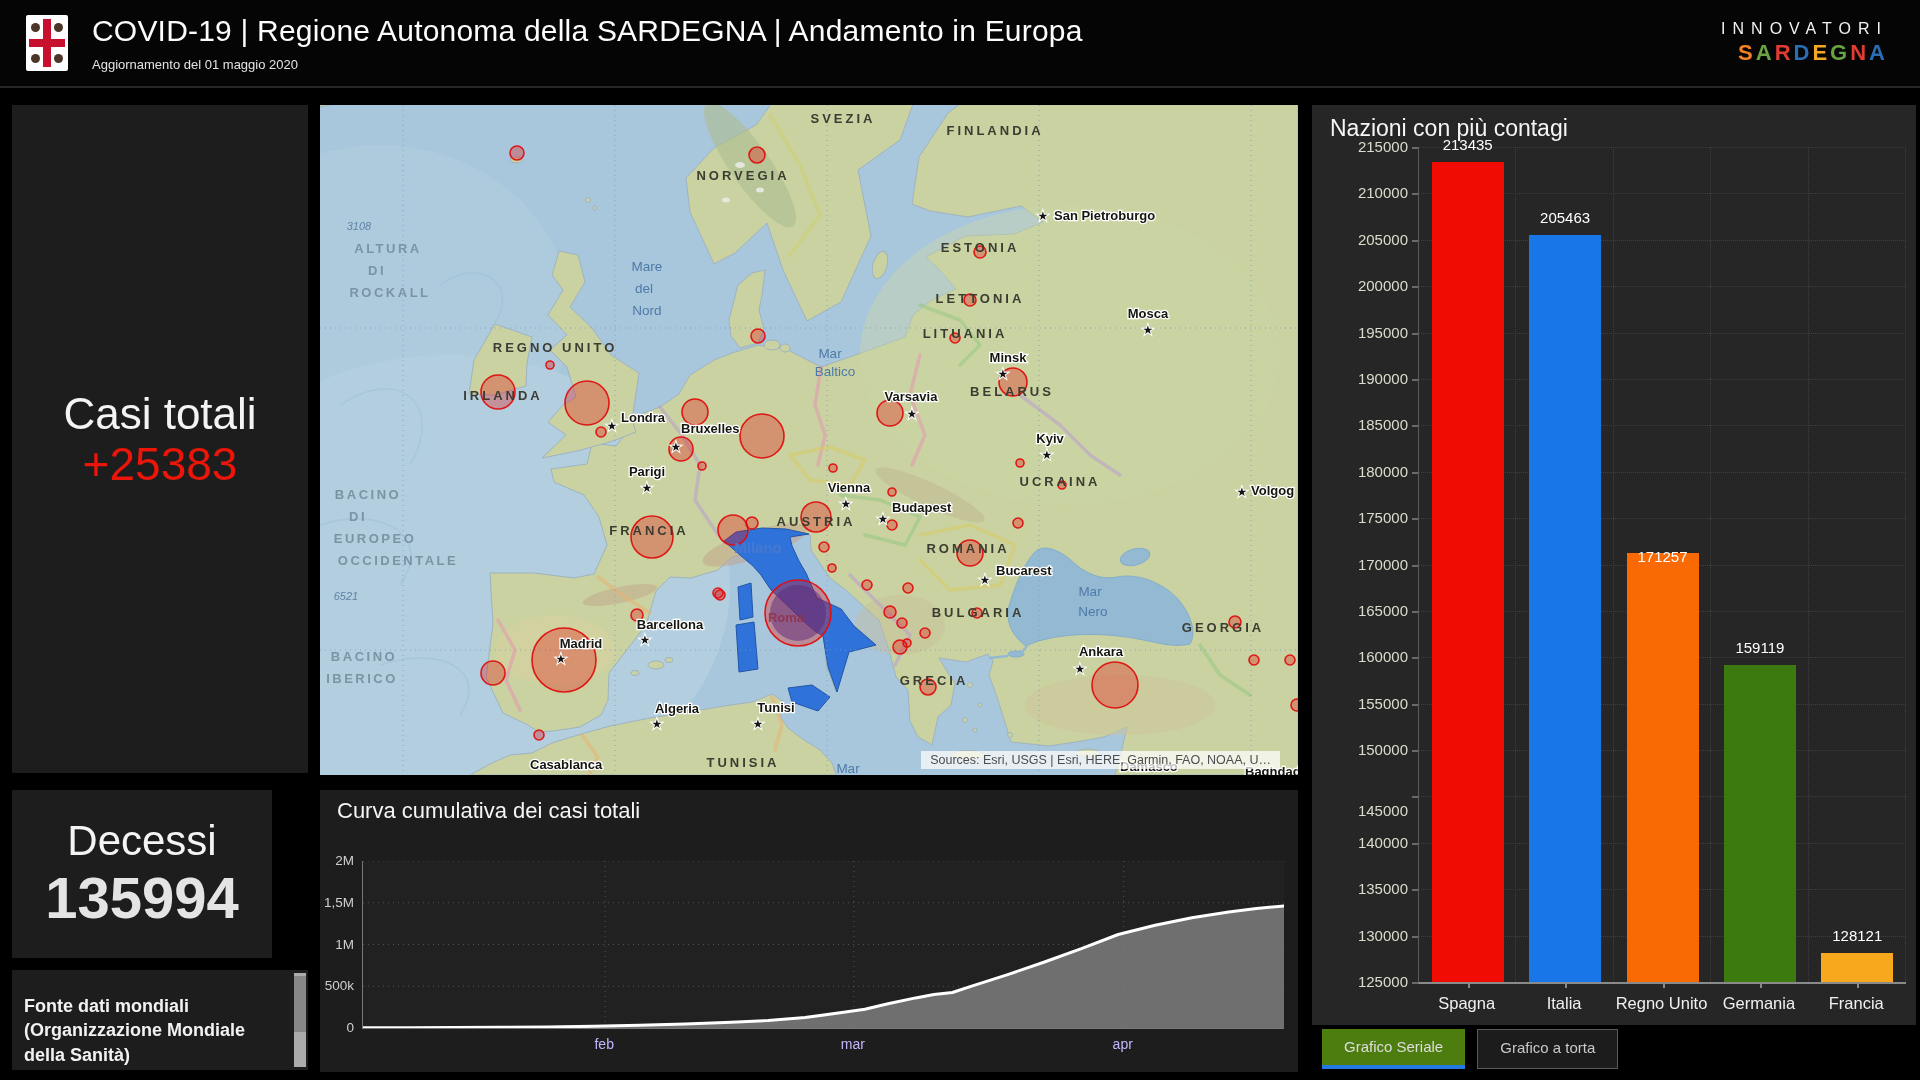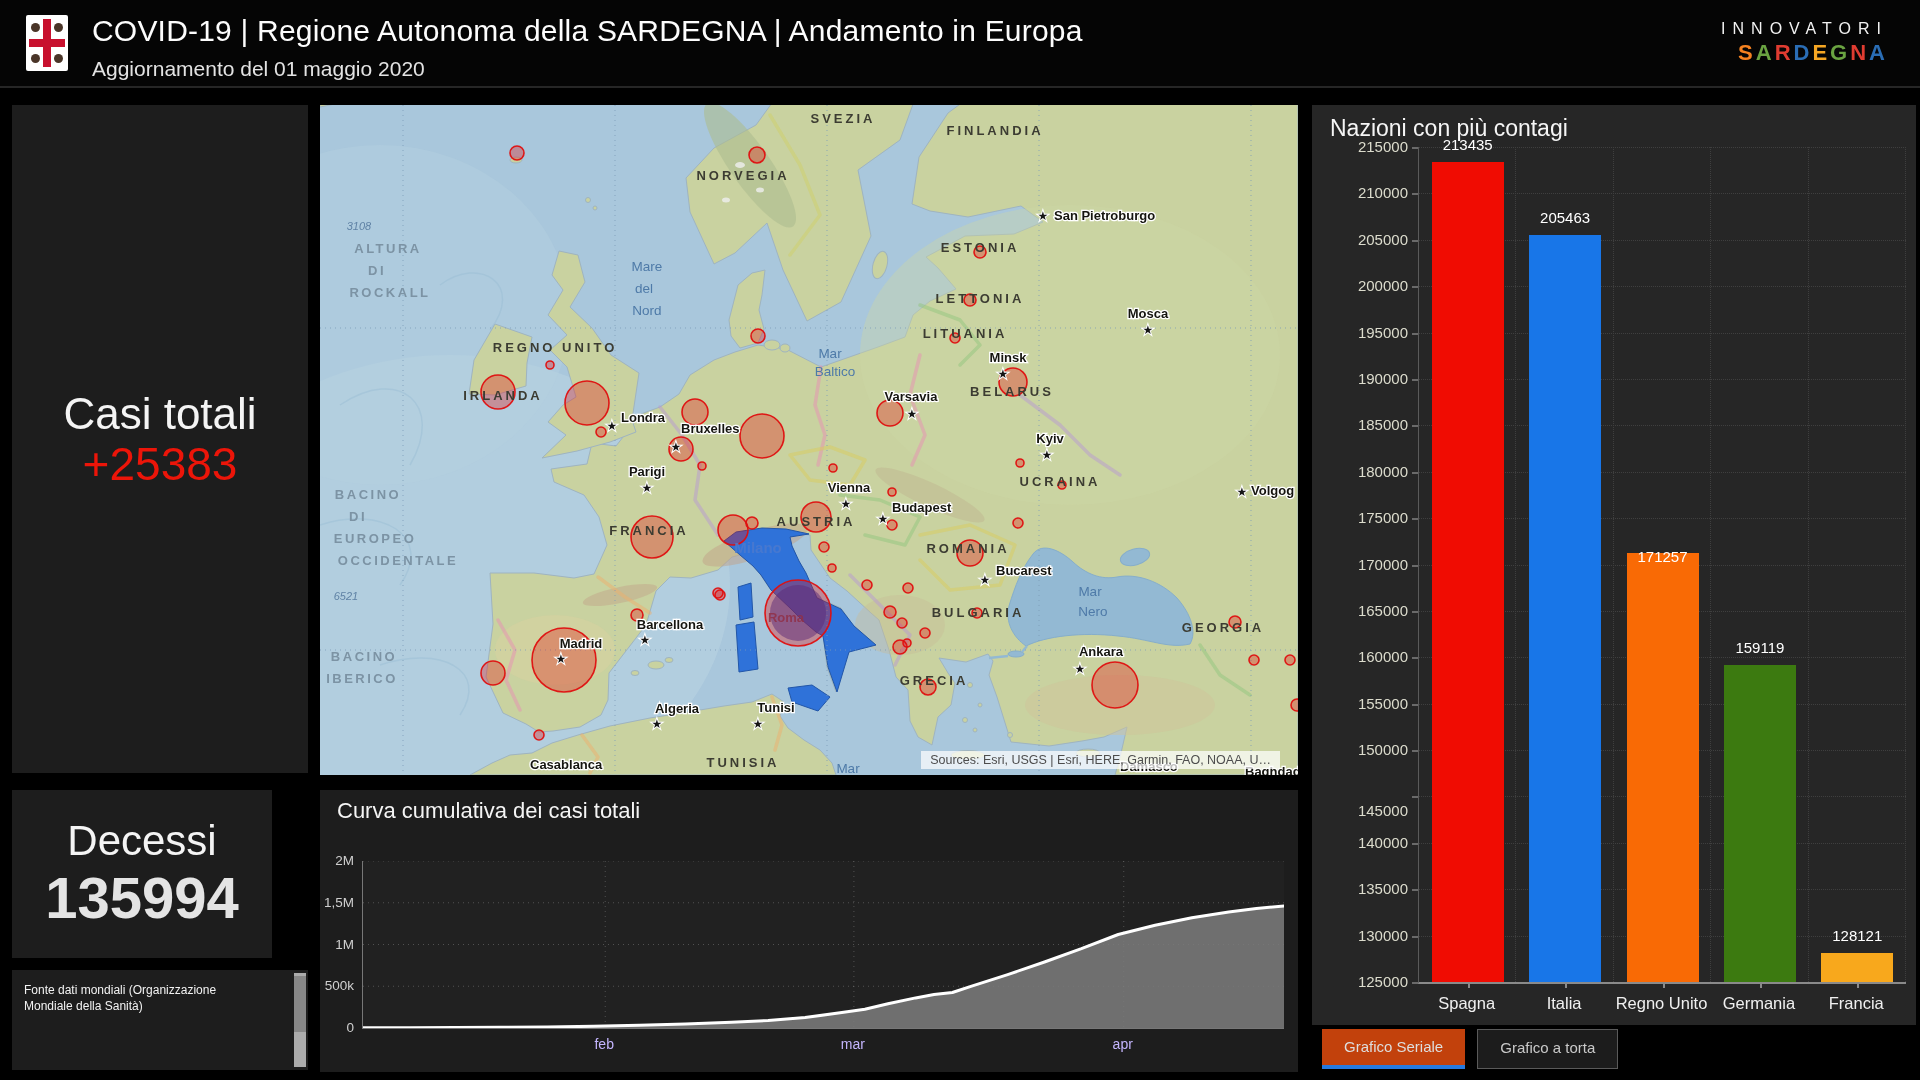--- a/index.html
+++ b/index.html
@@ -5,37 +5,37 @@
   html,body{margin:0;padding:0;background:#000;}
   #app{position:relative;width:1920px;height:1080px;background:#000;overflow:hidden;
        font-family:"Liberation Sans",sans-serif;color:#fff;}
   
   #header{position:absolute;left:0;top:0;width:1920px;height:86px;background:#050505;border-bottom:2px solid #262626;}
   #logo{position:absolute;left:26px;top:15px;width:42px;height:56px;background:#fff;border-radius:2px;}
   #logo .cross-v{position:absolute;left:17px;top:4px;width:8px;height:48px;background:#c8102e;}
   #logo .cross-h{position:absolute;left:3px;top:24px;width:36px;height:8px;background:#c8102e;}
   #logo .head{position:absolute;width:9px;height:9px;border-radius:50%;background:#4a3528;}
   #hdr-title{position:absolute;left:92px;top:14px;font-size:30px;font-weight:400;color:#fdfdfd;letter-spacing:.2px;}
-  #hdr-sub{position:absolute;left:92px;top:57px;font-size:21px;color:#e3e3e3;}
+  #hdr-sub{position:absolute;left:92px;top:57px;font-size:13px;color:#e3e3e3;}
   #brand{position:absolute;right:32px;top:20px;text-align:right;}
   #brand-line1{font-size:16px;letter-spacing:7px;color:#f2f2f2;}
   #brand-line2{font-size:22px;font-weight:bold;letter-spacing:3px;margin-top:2px;}
   
   .card{position:absolute;background:#1d1d1d;}
   #card-cases{left:12px;top:105px;width:296px;height:668px;display:flex;flex-direction:column;
               align-items:center;justify-content:center;text-align:center;}
   .stat-label{font-size:44px;color:#f4f4f4;}
   .stat-big{font-size:62px;font-weight:bold;line-height:1.15;}
   .stat-delta{font-size:46px;line-height:1.1;}
   #card-deaths{left:12px;top:790px;width:260px;height:168px;display:flex;flex-direction:column;
                align-items:center;justify-content:center;text-align:center;}
   #card-deaths .stat-label{font-size:42px;}
   #card-deaths .stat-big{color:#e4e4e4;font-size:58px;}
   #card-source{left:12px;top:970px;width:296px;height:100px;}
-  #source-text{position:absolute;left:12px;top:12px;width:240px;font-size:12px;font-weight:normal;color:#f2f2f2;line-height:1.35;}
+  #source-text{position:absolute;left:12px;top:24px;width:240px;font-size:18px;font-weight:bold;color:#f2f2f2;line-height:1.35;}
   #source-scrollbar{position:absolute;right:2px;top:3px;width:12px;height:94px;background:#ababab;}
   #source-thumb{position:absolute;left:0;top:3px;width:12px;height:56px;background:#878787;}
   
   #card-map{left:320px;top:105px;width:978px;height:670px;background:#a9c7dc;}
   #map-attrib{position:absolute;right:18px;bottom:6px;background:rgba(255,255,255,.72);color:#4d4d4d;
               font-size:12.5px;padding:2px 9px;white-space:nowrap;margin-left:24px;}
   .land{fill:#c9d2a0;stroke:#9fb4c0;stroke-width:1;}
   .land-it{fill:#2f72d9;stroke:#2256a8;stroke-width:1;}
   .sea-over{fill:#93b9d3;stroke:#86aecb;stroke-width:1;}
   .border{fill:none;stroke-width:3.5;stroke-linecap:round;stroke-linejoin:round;opacity:.5;}
@@ -69,21 +69,21 @@
   .tickmark{position:absolute;left:-7px;width:6px;height:2px;background:#6a6a6a;}
   .hgrid{position:absolute;left:0;width:100%;border-top:1px dotted #3f3f3f;}
   .vgrid{position:absolute;top:0;height:100%;border-left:1px dotted #3f3f3f;}
   .bar{position:absolute;bottom:0;width:72px;}
   .bar-val{position:absolute;text-align:center;font-size:15px;color:#fff;}
   .bar-cat{position:absolute;top:889px;text-align:center;font-size:16.5px;color:#f0f0f0;}
   .cat-tick{position:absolute;top:835px;width:2px;height:6px;background:#8a8a8a;}
   
   #chart-tabs{position:absolute;left:1312px;top:1029px;height:40px;display:flex;gap:12px;padding-left:10px;align-items:stretch;}
   .tab{font-size:15px;color:#dedede;padding:9px 22px 6px 22px;cursor:pointer;}
-  .tab.active{background:#c2410c;border-bottom:4px solid #2579e0;}
+  .tab.active{background:#4d7c0f;border-bottom:4px solid #2579e0;}
   .tab:not(.active){background:#1c1c1c;border:1px solid #5a5a5a;color:#c9c9c9;}
 </style>
 </head>
 <body>
 
 <div id="app">
 
   <div id="header">
     <div id="logo">
       <div class="cross-v"></div>

